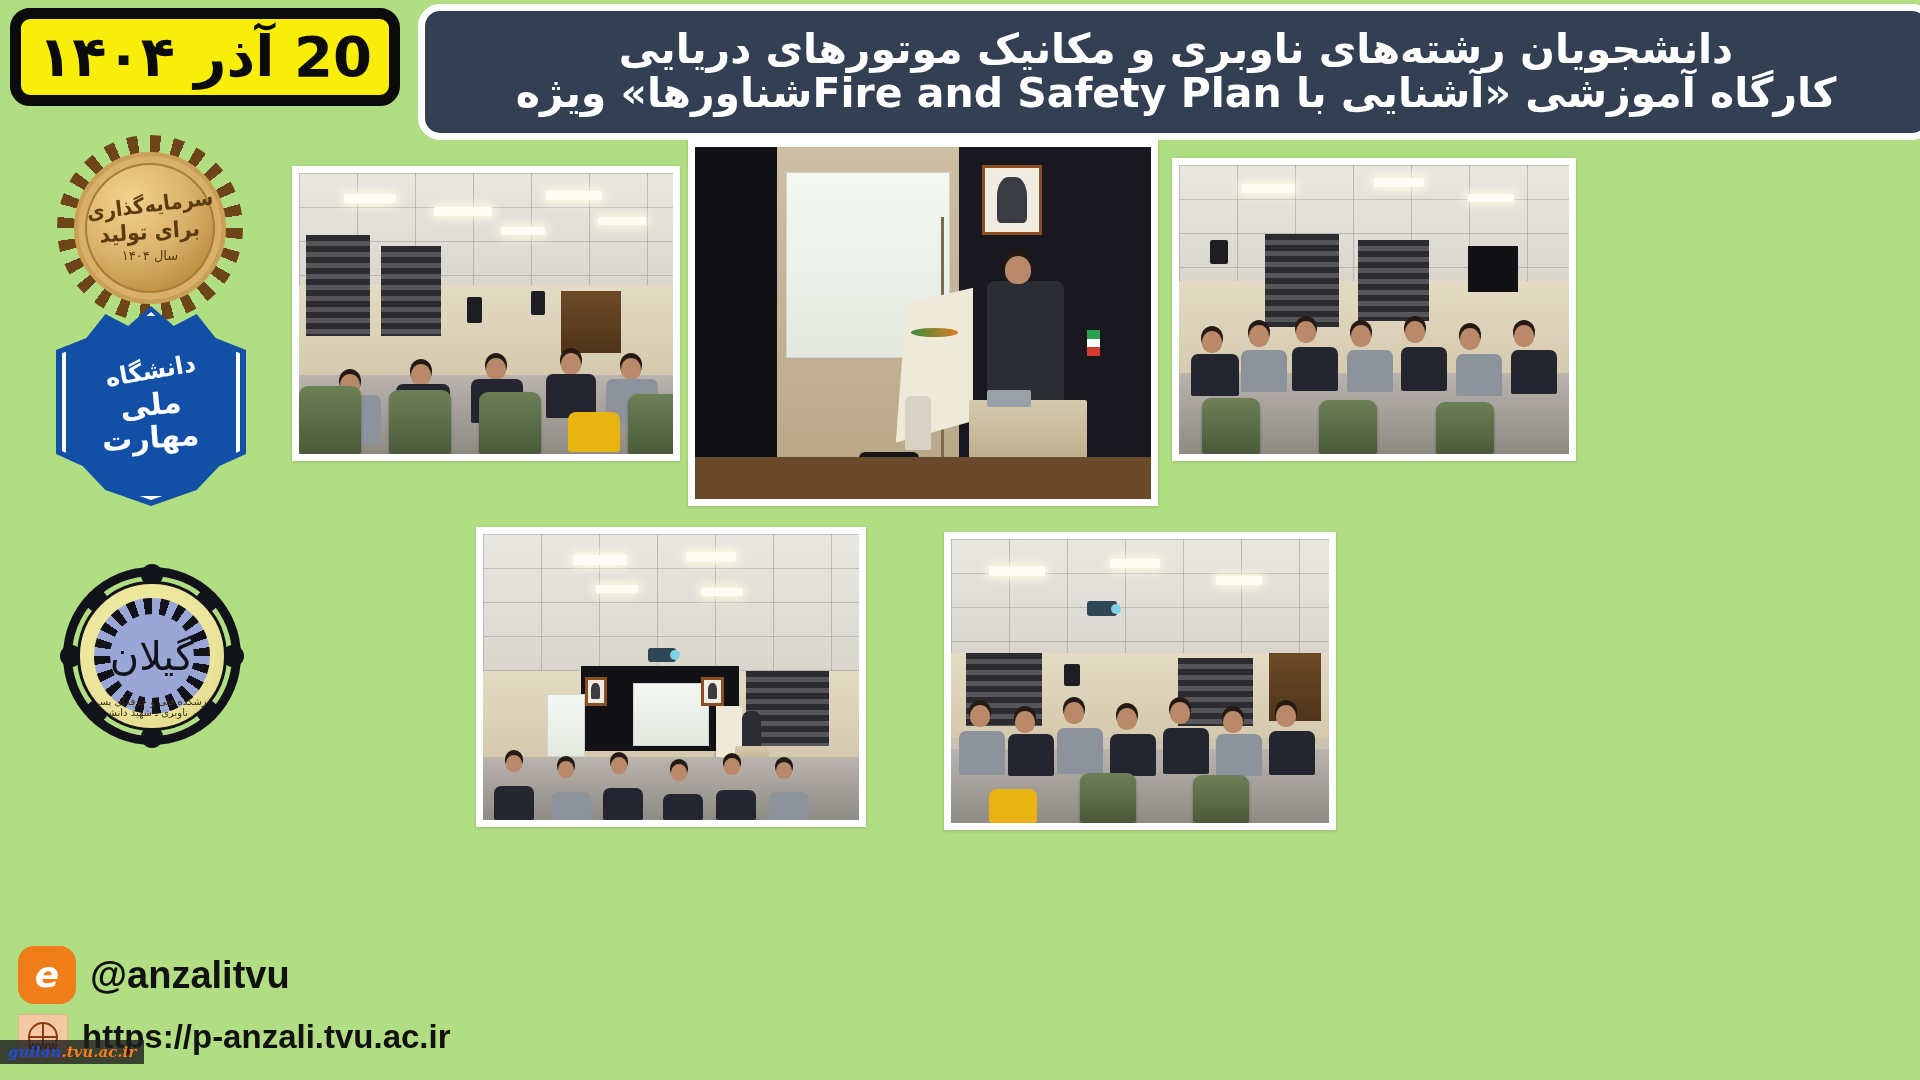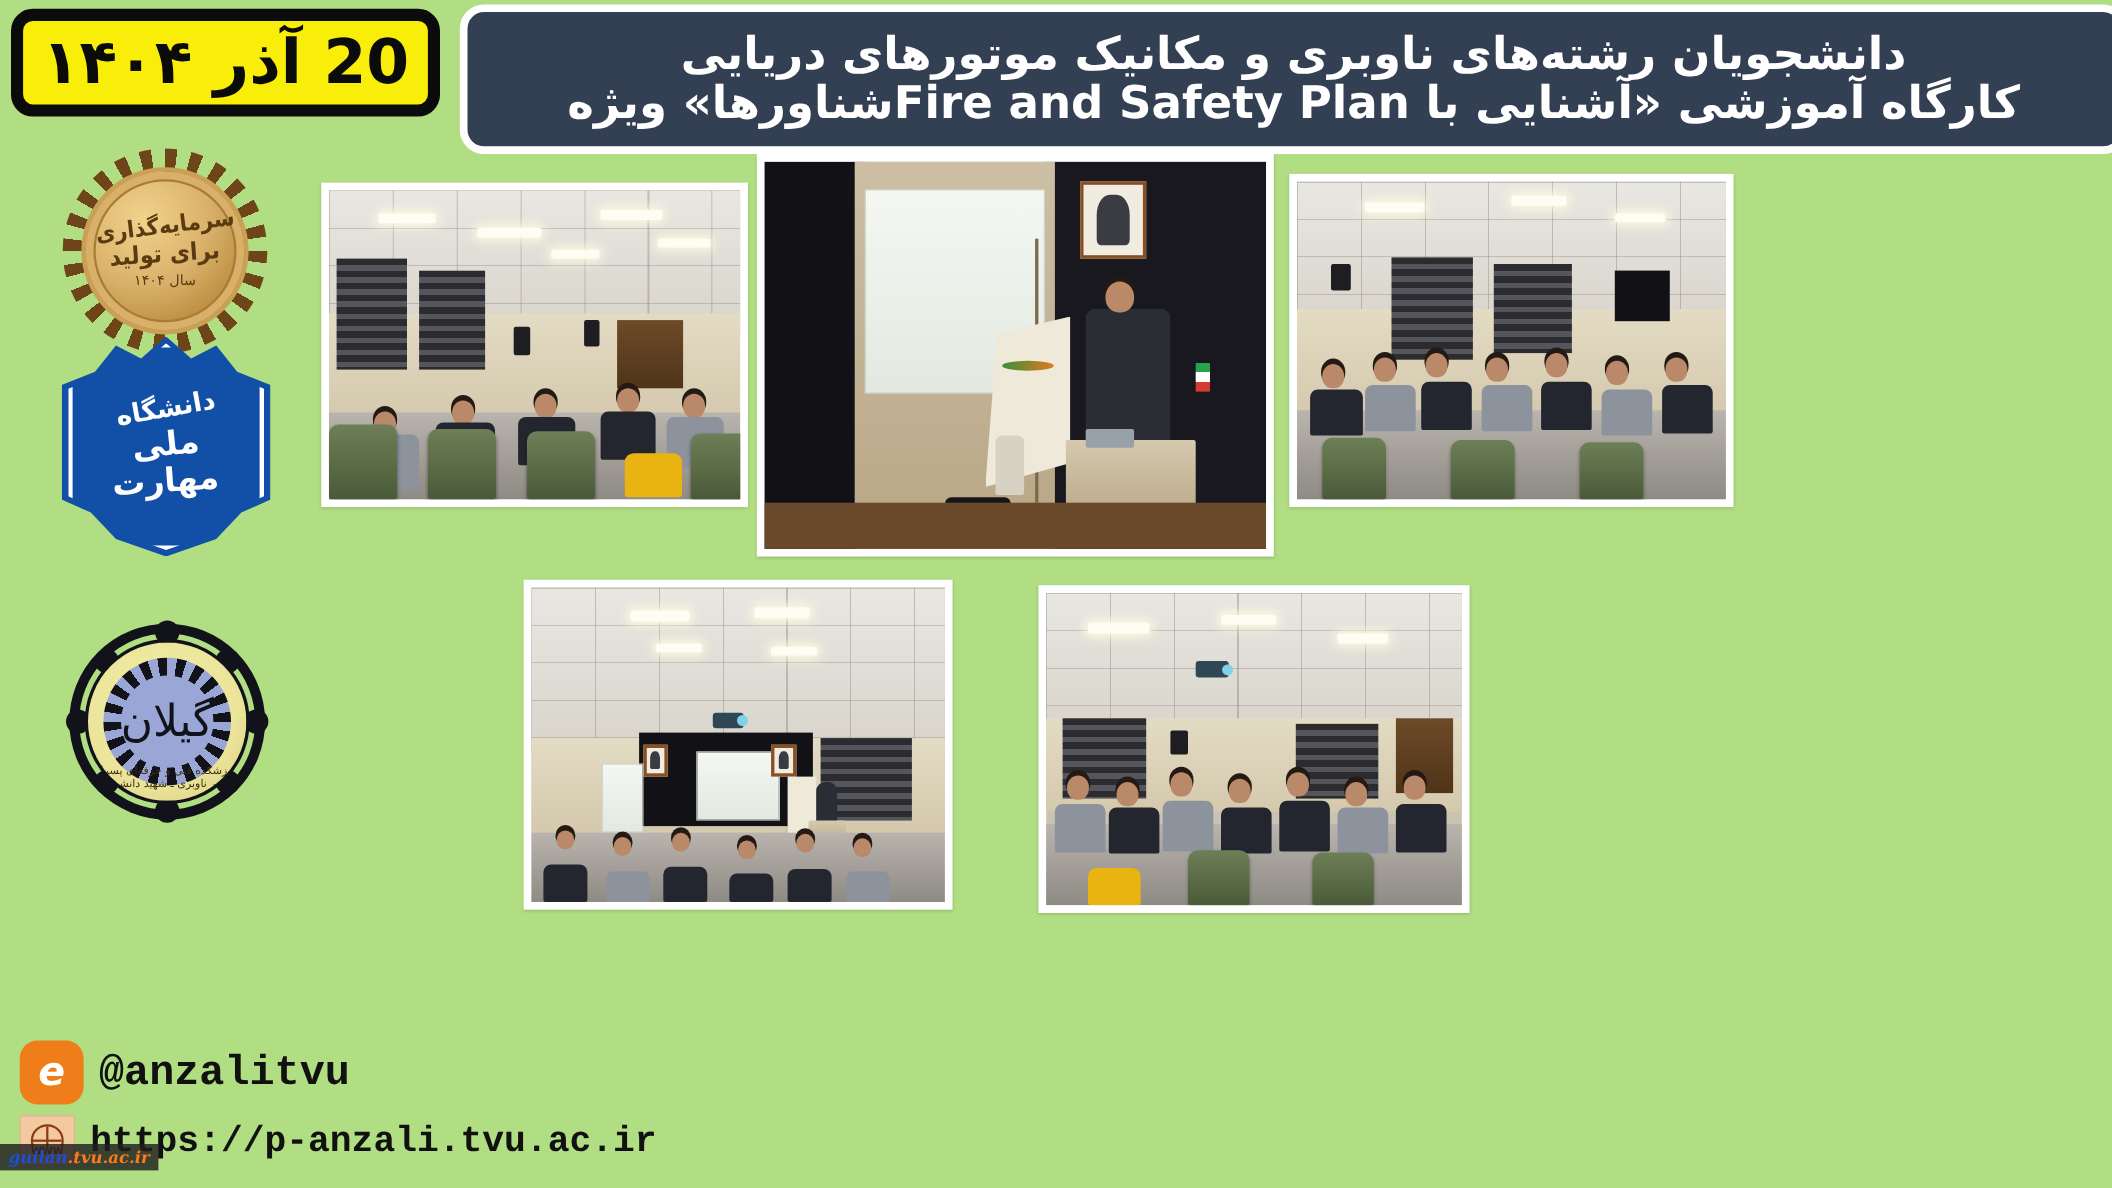--- a/index.html
+++ b/index.html
@@ -149,21 +149,21 @@
     content:""; position:absolute; left:50%; top:0; bottom:0; width:2px;
     margin-left:-1px; background:#8b3a10;
   }
   .globe:after {
     content:""; position:absolute; top:50%; left:0; right:0; height:2px;
     margin-top:-1px; background:#8b3a10;
   }
   .www-text { font-size:9px; color:#8b3a10; font-weight:bold; margin-top:-10px; z-index:2; background:#f2c9a0; padding:0 1px; }
   .contact-text {
     font-size:38px; color:#111111; font-weight:bold;
-    font-family:Liberation Mono, monospace; direction:ltr; white-space:nowrap;
+    font-family:Liberation Sans, sans-serif; direction:ltr; white-space:nowrap;
   }
   .contact-text.url { font-size:33px; }
 
   
   .watermark {
     position:absolute; left:0; bottom:16px; z-index:8;
     background:rgba(30,30,30,.82); padding:3px 8px;
     font-size:15px; font-weight:bold; font-style:italic;
     font-family:"DejaVu Serif","Liberation Serif",serif; direction:ltr;
   }

